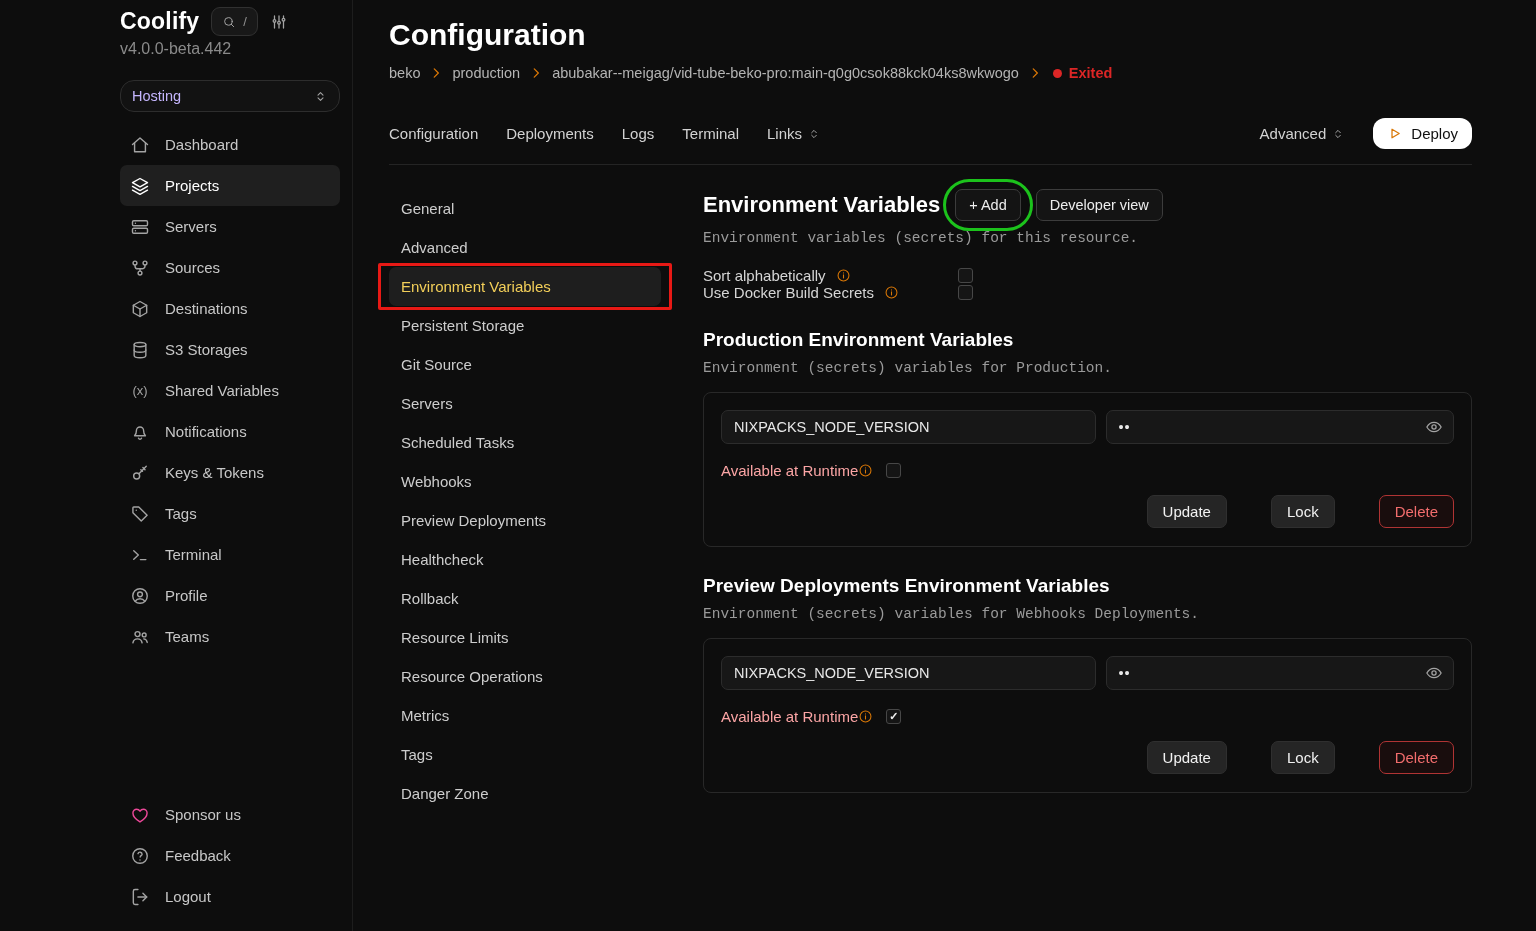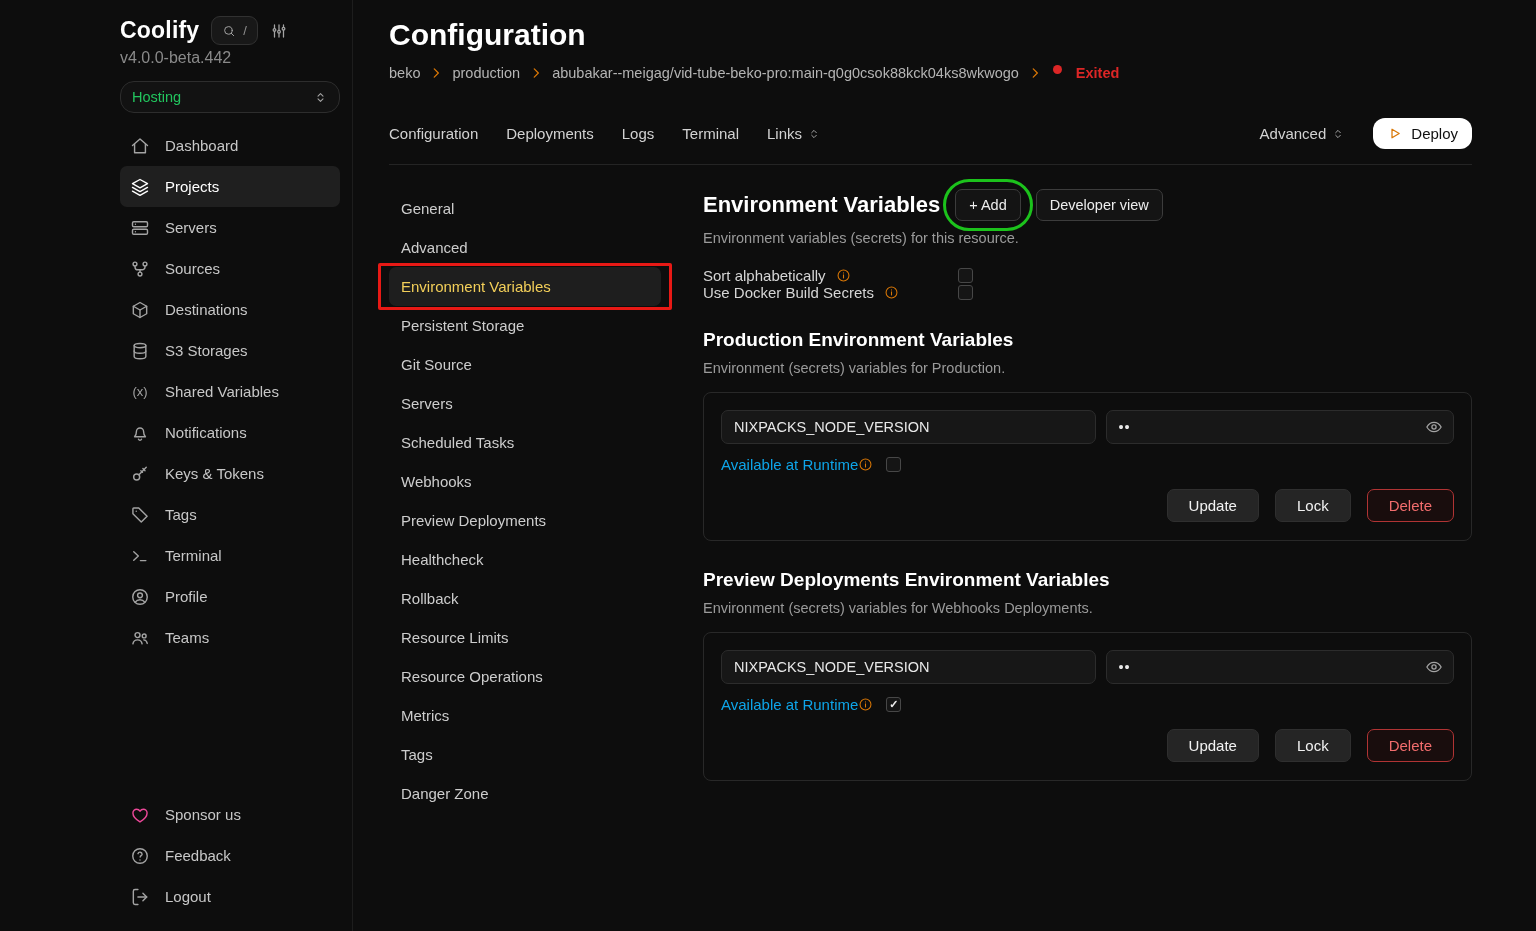--- a/index.html
+++ b/index.html
@@ -7,27 +7,27 @@
   body {
     width: 1536px; height: 931px;
     background: #0d0d0d; color: #d4d4d4;
     font-family: "Liberation Sans", sans-serif;
     font-size: 14px; overflow: hidden;
     -webkit-user-select: none;
   }
   .app { display: flex; height: 100%; }
 
   
-  .sidebar { width: 353px; flex: none; border-right: 1px solid #1d1d1d; padding: 16px 12px 14px 120px; display: flex; flex-direction: column; }
+  .sidebar { width: 353px; flex: none; border-right: 1px solid #1d1d1d; padding: 7px 12px 14px 120px; display: flex; flex-direction: column; }
   .logo-row { display: flex; align-items: center; gap: 12px; }
   .logo { font-size: 23px; font-weight: 800; color: #fff; letter-spacing: .2px; }
   .search-btn { display: inline-flex; align-items: center; gap: 7px; background: #181818; border: 1px solid #313131; border-radius: 9px; padding: 6px 10px; color: #8f8f8f; font-size: 13px; cursor: pointer; font-family: inherit; }
   .icon-btn { background: none; border: none; padding: 0; display: inline-flex; cursor: pointer; }
   .version { font-size: 16px; color: #8a8a8a; margin-top: 4px; }
-  .team-select { margin-top: 14px; width: 100%; display: flex; align-items: center; justify-content: space-between; background: #121212; border: 1px solid #2d2d2d; border-radius: 14px; padding: 7px 11px; color: #22c55e; font-size: 14.5px; cursor: pointer; font-family: inherit; }
+  .team-select { margin-top: 22px; width: 100%; display: flex; align-items: center; justify-content: space-between; background: #121212; border: 1px solid #2d2d2d; border-radius: 14px; padding: 7px 11px; color: #c4b5fd; font-size: 14.5px; cursor: pointer; font-family: inherit; }
   .side-nav { margin-top: 12px; display: flex; flex-direction: column; }
   .nav-item { display: flex; align-items: center; gap: 15px; height: 41px; padding: 0 10px; border-radius: 7px; font-size: 15px; color: #c7c7c7; cursor: pointer; white-space: nowrap; }
   .nav-item.active { background: #1f1f1f; color: #fff; }
   .nav-item.active .icn svg { stroke: #fff; }
   .grow { flex: 1; }
 
   
   .icn { width: 20px; height: 20px; flex: none; display: inline-flex; }
   .icn-m { width: 18px; height: 18px; flex: none; display: inline-flex; }
   .icn-s { width: 15px; height: 15px; flex: none; display: inline-flex; }
@@ -35,57 +35,57 @@
   .icn svg, .icn-m svg, .icn-s svg, .icn-xs svg { width: 100%; height: 100%; fill: none; stroke: #a3a3a3; stroke-width: 1.7; stroke-linecap: round; stroke-linejoin: round; }
   .pink svg { stroke: #ec4899; }
   .amber svg { stroke: #d97706; }
   .txticon { width: 20px; flex: none; text-align: center; color: #a3a3a3; font-size: 13px; }
 
   
   main { flex: 1; min-width: 0; padding: 16px 64px 0 36px; display: flex; flex-direction: column; }
   .page-title { font-size: 30px; font-weight: 800; color: #fff; margin: 2px 0 13px; }
   .breadcrumb { display: flex; align-items: center; gap: 9px; font-size: 14.5px; color: #b4b4b4; }
   .crumb { cursor: pointer; }
-  .status { display: flex; gap: 14px; color: #dc2626; font-weight: 700; margin-left: 2px; }
+  .status { display: flex; align-items: center; gap: 7px; color: #dc2626; font-weight: 700; margin-left: 2px; }
   .dot { width: 9px; height: 9px; border-radius: 50%; background: #dc2626; }
 
   .tabs-row { display: flex; align-items: center; gap: 28px; margin-top: 37px; font-size: 15px; color: #d2d2d2; padding-bottom: 15px; border-bottom: 1px solid #242424; }
   .tab { display: flex; align-items: center; gap: 5px; cursor: pointer; white-space: nowrap; }
   .deploy-btn { display: flex; align-items: center; gap: 9px; background: #fff; color: #101010; border: none; border-radius: 12px; padding: 7px 14px; font-size: 15px; font-weight: 500; cursor: pointer; font-family: inherit; }
 
   .content { display: flex; margin-top: 24px; flex: 1; min-height: 0; }
   .subnav { width: 314px; flex: none; padding-right: 42px; display: flex; flex-direction: column; }
   .subnav-item { height: 39px; display: flex; align-items: center; padding: 0 12px; border-radius: 7px; font-size: 15px; color: #cdcdcd; cursor: pointer; position: relative; }
   .subnav-item.active { background: #1e1e1e; color: #f3cf59; }
   .annot-red { position: absolute; top: -4px; bottom: -4px; left: -11px; right: -11px; border: 3px solid #e81915; border-radius: 2px; pointer-events: none; }
 
   .panel { flex: 1; min-width: 0; }
   .env-head { display: flex; align-items: center; gap: 15px; }
   .h2 { font-size: 22px; font-weight: 800; color: #fff; }
   .btn { background: #141414; border: 1px solid #3c3c3c; color: #ededed; border-radius: 7px; padding: 7px 13px; font-size: 14.5px; cursor: pointer; font-family: inherit; white-space: nowrap; }
   .add-wrap { position: relative; display: inline-flex; }
   .annot-green { position: absolute; top: -10px; bottom: -10px; left: -12px; right: -12px; border: 3px solid #1cc21c; border-radius: 999px; pointer-events: none; }
-  .subtitle { color: #9a9a9a; font-size: 14.5px; margin-top: 9px; }
+  .subtitle { color: #9a9a9a; font-size: 14.5px; margin-top: 9px; font-family: Liberation Mono, monospace; }
   .toggles { margin-top: 21px; display: flex; flex-direction: column; }
   .toggle-row { display: flex; align-items: center; font-size: 15px; color: #d6d6d6; }
   .toggle-lab { display: flex; align-items: center; gap: 10px; width: 255px; }
   .checkbox { width: 15px; height: 15px; border-radius: 3px; border: 1px solid #474747; background: #151515; display: inline-flex; align-items: center; justify-content: center; color: #ededed; font-size: 11px; line-height: 1; cursor: pointer; flex: none; }
   .checkbox.checked::after { content: "\2713"; font-weight: 700; }
 
   .sec-title { font-size: 19px; font-weight: 800; color: #fff; margin-top: 28px; }
   .card { border: 1px solid #282828; border-radius: 8px; margin-top: 16px; padding: 17px 17px 18px; }
   .inputs-row { display: flex; gap: 10px; }
   .tinput { flex: 1; height: 34px; background: #171717; border: 1px solid #2c2c2c; border-radius: 7px; color: #e8e8e8; font-size: 14.5px; padding: 12px 12px; font-family: inherit; outline: none; min-width: 0; }
   .val-wrap { flex: 1; position: relative; display: flex; }
   .val-wrap .tinput { width: 100%; padding-right: 44px; letter-spacing: 1px; }
   .eye-btn { position: absolute; right: 11px; top: 50%; transform: translateY(-50%); background: none; border: none; padding: 0; display: inline-flex; cursor: pointer; }
-  .runtime-row { display: flex; align-items: center; margin-top: 12px; font-size: 15px; color: #0ea5e9; }
+  .runtime-row { display: flex; align-items: center; margin-top: 18px; font-size: 15px; color: #fca5a5; }
   .runtime-row .checkbox { margin-left: 13px; }
   .actions { display: flex; justify-content: flex-end; gap: 16px; margin-top: 16px; }
-  .abtn { background: #252525; border: 1px solid #2f2f2f; color: #f2f2f2; border-radius: 7px; padding: 7px 21px; font-size: 15px; cursor: pointer; font-family: inherit; }
+  .abtn { background: #252525; border: 1px solid #2f2f2f; color: #f2f2f2; border-radius: 7px; padding: 7px 15px; font-size: 15px; cursor: pointer; font-family: inherit; margin-left: 28px; }
   .abtn.danger { background: #190d0d; border-color: #b03434; color: #f26d6d; }
 </style>
 </head>
 <body>
 
 <div class="app">
 
   <aside class="sidebar">
     <div class="logo-row">
       <div class="logo">Coolify</div>

